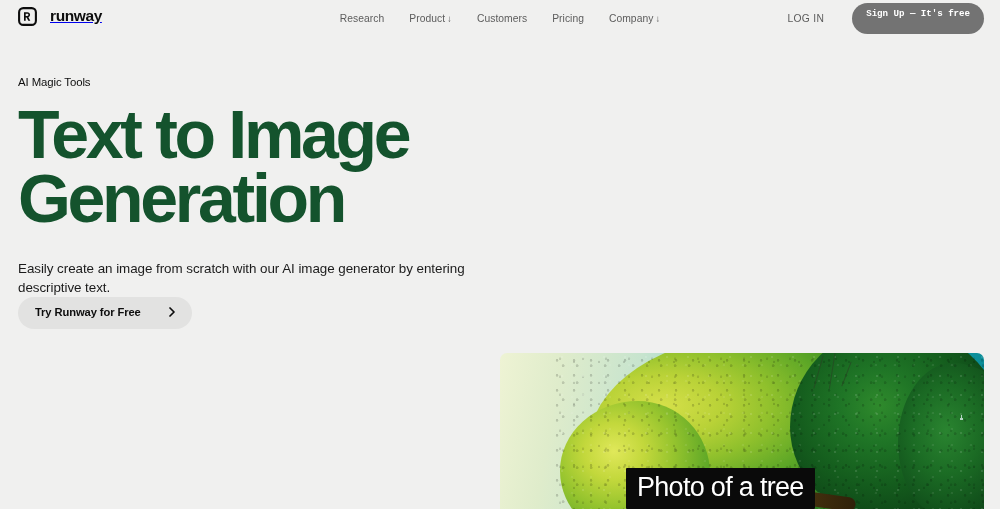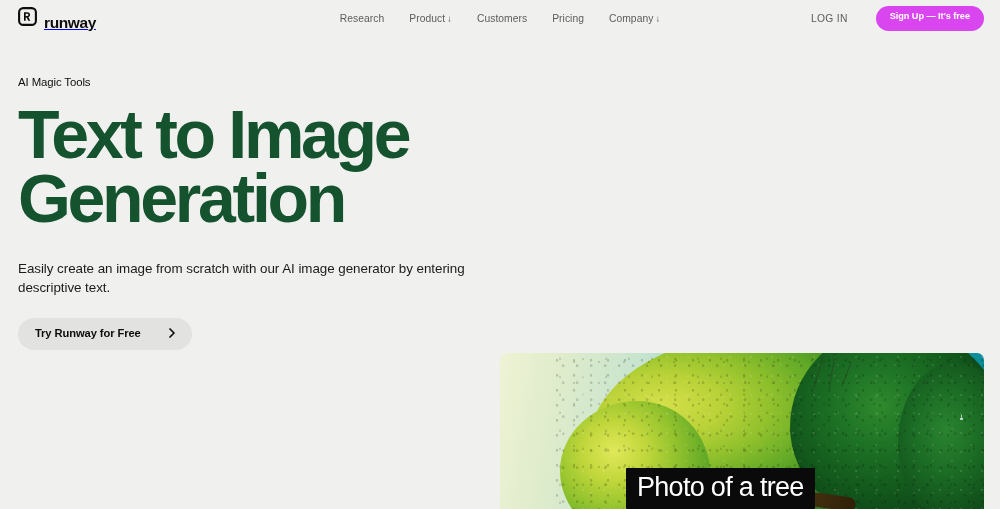--- a/index.html
+++ b/index.html
@@ -24,22 +24,22 @@
     height: 37px;
     display: flex;
     align-items: center;
     padding: 0 16px 0 18px;
     position: relative;
     background: #f0f0ef;
   }
 
   .brand {
     display: flex;
-    align-items: flex-end;
-    gap: 7px;
+    align-items: flex-start;
+    gap: 13px;
     cursor: pointer;
     flex: 0 0 auto;
   }
   .brand-mark { display: block; }
   .brand-name {
     font-size: 15.5px;
     font-weight: 700;
     letter-spacing: -0.4px;
     color: #0d0d0d;
     line-height: 1;
@@ -76,29 +76,29 @@
   .login-link {
     font-size: 10.3px;
     color: #5c5c5c;
     letter-spacing: 0.3px;
     cursor: pointer;
     text-decoration: none;
     white-space: nowrap;
   }
 
   .signup-btn {
-    background: #d946ef;
+    background: #737373;
     color: #ffffff;
     border: none;
     border-radius: 999px;
-    font-family: Liberation Sans, sans-serif;
+    font-family: Liberation Mono, monospace;
     font-size: 9.2px;
     font-weight: 700;
     letter-spacing: -0.05px;
-    padding: 6px 14px 9px;
+    padding: 6px 14px 16px;
     cursor: pointer;
     white-space: nowrap;
     line-height: 1;
   }
 
   
   .hero {
     padding: 0 18px;
     position: relative;
   }
@@ -127,21 +127,20 @@
   }
 
   .hero-desc {
     font-size: 13.4px;
     line-height: 1.42;
     color: #1b1b1b;
     letter-spacing: -0.05px;
   }
 
   .cta-btn {
-    margin-top: 21px;
     display: inline-flex;
     align-items: center;
     gap: 27px;
     background: #e2e2e1;
     border: none;
     border-radius: 999px;
     padding: 9px 15px 10px 17px;
     font-family: inherit;
     font-size: 11.2px;
     font-weight: 700;

